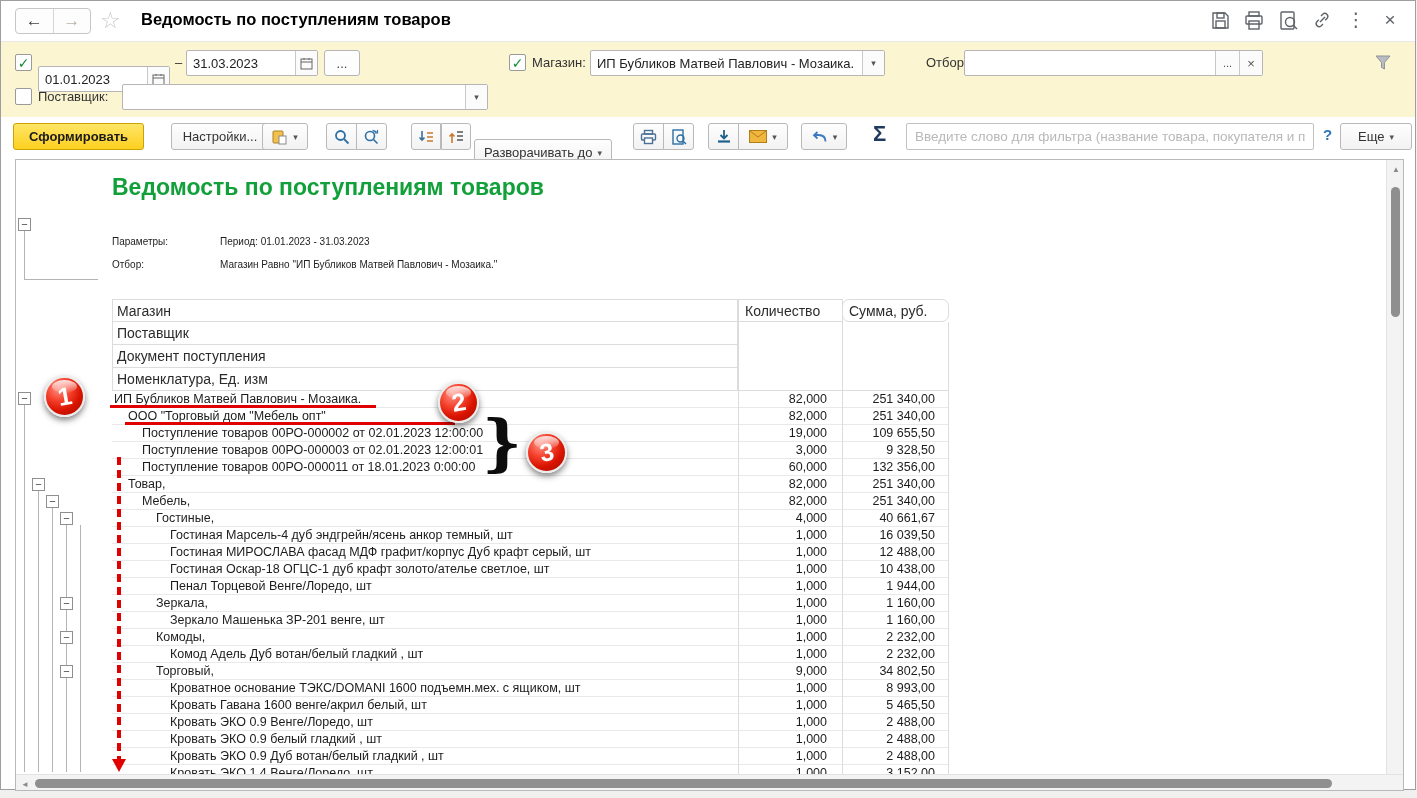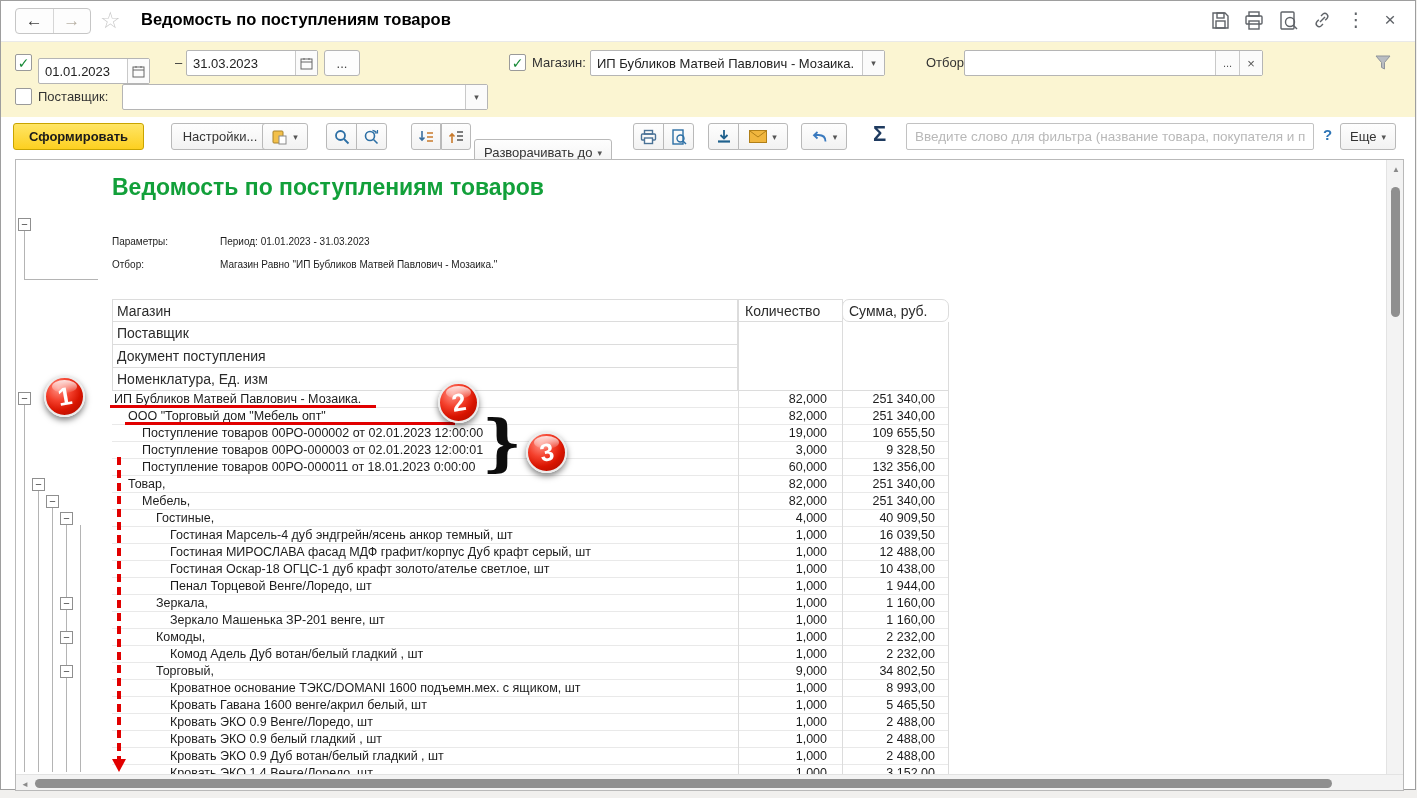--- a/index.html
+++ b/index.html
@@ -139,21 +139,21 @@
       <span class="tb-ic txt">⋮</span>
       <span class="tb-ic txt">×</span>
     </div>
   </div>
 
   <div class="filterbar">
 
     <div class="chk" style="left:14px;top:12px;">
           <span>✓</span>
         </div>
-    <div class="fld" style="left:37px;top:16px;width:112px;">
+    <div class="fld" style="left:37px;top:24px;width:132px;">
       <input value="01.01.2023" style="">
       <span class="fbtn">
         <svg width="13" height="13" viewBox="0 0 13 13" stroke="#666" fill="none">
               <rect x="1" y="2" width="11" height="10"></rect>
               <path d="M1 5h11M4 1v2M9 1v2"></path>
             </svg>
       </span>
     </div>
     <div class="lbl" style="left:174px;top:13px;">–</div>
     <div class="fld" style="left:185px;top:8px;width:132px;">
@@ -292,21 +292,21 @@
               <path d="M6.5 2L3 5.2 6.5 8.5"></path>
             </svg>
       </span>
       <span class="caret">▾</span>
     </div>
     <div class="sigma" style="left:872px;top:4px;">Σ</div>
     <div class="ffilter" style="left:905px;top:6px;width:408px;">
       <input placeholder="Введите слово для фильтра (название товара, покупателя и пр.)" style="">
     </div>
     <div class="help" style="left:1322px;top:9px;">?</div>
-    <div class="btn" style="left:1339px;top:6px;width:56px;">
+    <div class="btn" style="left:1339px;top:6px;width:72px;">
       <span>Еще</span>
       <span class="caret">▾</span>
     </div>
   </div>
 
   <div class="report">
 
     <div class="tbox" style="left:2px;top:58px;">−</div>
     <div class="vguide" style="left:8px;top:71px;height:48px;"></div>
     <div class="hguide" style="left:8px;top:119px;width:74px;"></div>
@@ -378,21 +378,21 @@
             <span class="tsum">251 340,00</span>
           </div>
           <div class="trow">
             <span class="tname" style="padding-left: 30px;"><span>Мебель,</span></span>
             <span class="tqty">82,000</span>
             <span class="tsum">251 340,00</span>
           </div>
           <div class="trow">
             <span class="tname" style="padding-left: 44px;"><span>Гостиные,</span></span>
             <span class="tqty">4,000</span>
-            <span class="tsum">40 909,50</span>
+            <span class="tsum">40 661,67</span>
           </div>
           <div class="trow">
             <span class="tname" style="padding-left: 58px;"><span>Гостиная Марсель-4 дуб эндгрейн/ясень анкор темный, шт</span></span>
             <span class="tqty">1,000</span>
             <span class="tsum">16 039,50</span>
           </div>
           <div class="trow">
             <span class="tname" style="padding-left: 58px;"><span>Гостиная МИРОСЛАВА фасад МДФ графит/корпус Дуб крафт серый, шт</span></span>
             <span class="tqty">1,000</span>
             <span class="tsum">12 488,00</span>

